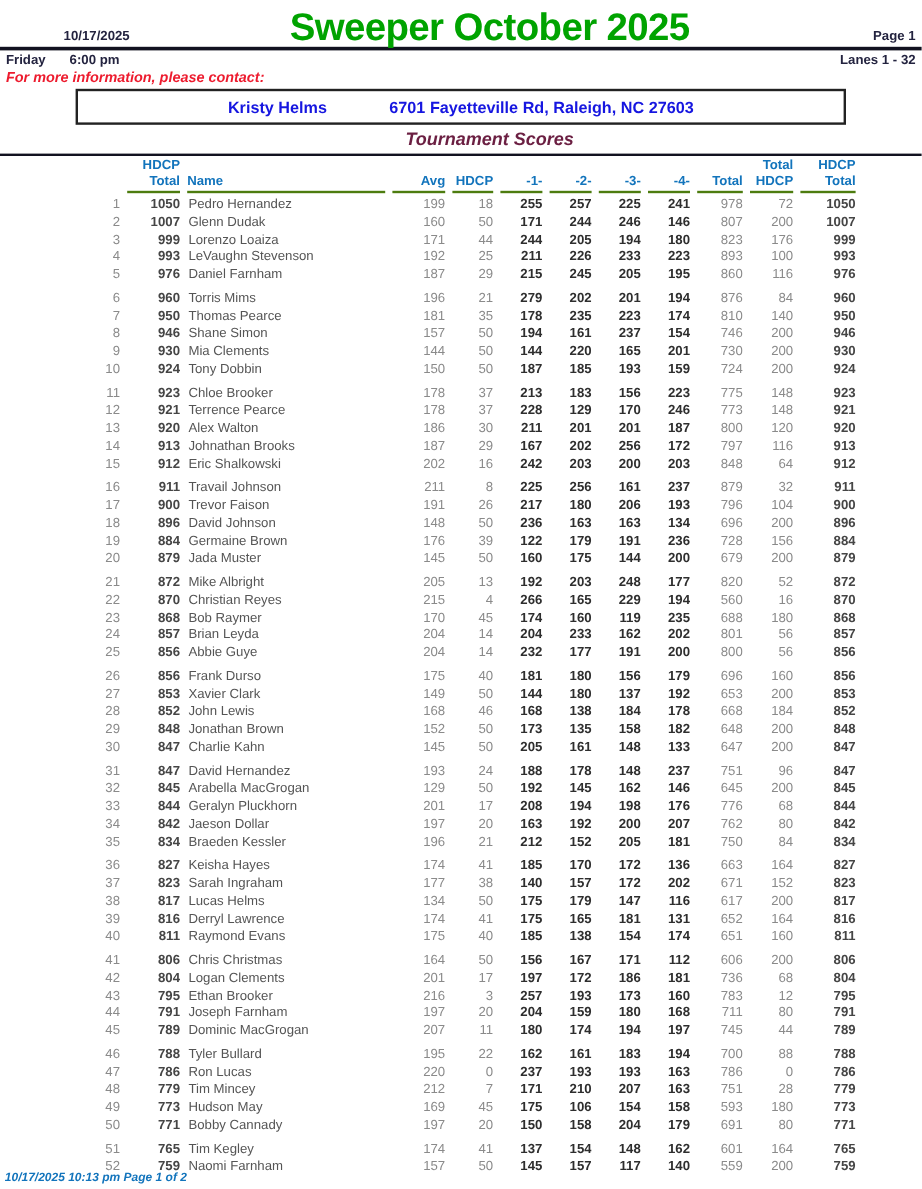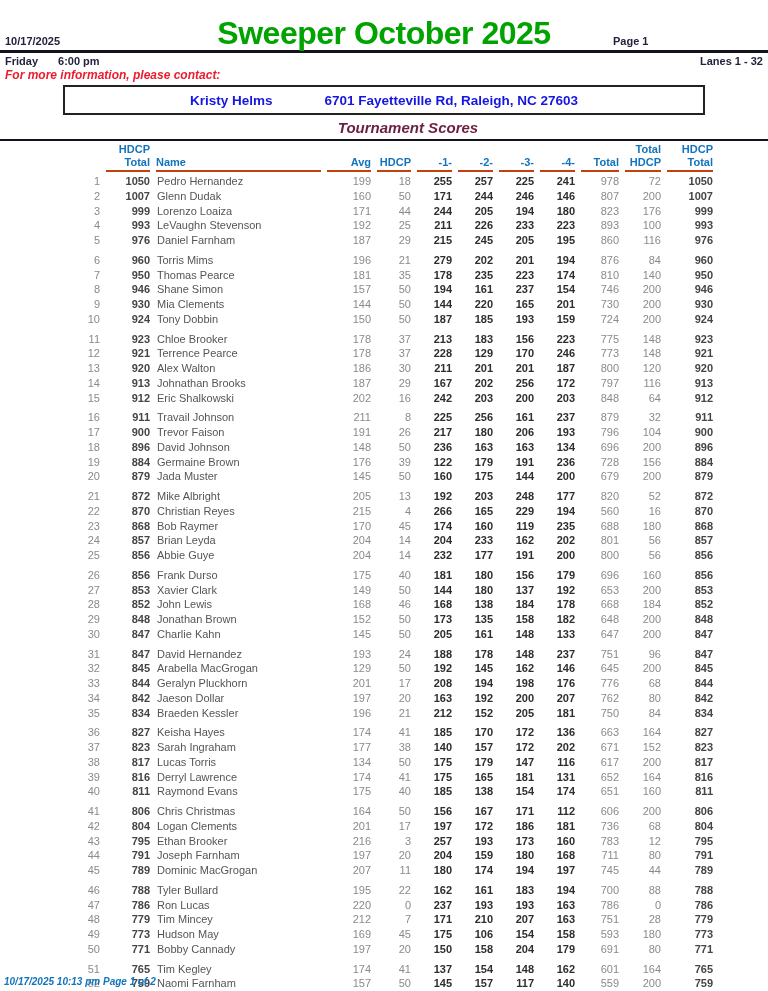--- a/index.html
+++ b/index.html
@@ -1,37 +1,37 @@
 <!DOCTYPE html>
 <html style="--title-green: #00A300; --header-blue: #1274BC; --contact-blue: #1616E0; --alert-red: #ED1B2E; --section-maroon: #6B1F42; --footer-teal: #2E8889;"><head>
 <meta charset="utf-8">
 <style>
   html,body{margin:0;padding:0;background:#ffffff;}
   body{width:768px;height:991px;font-family:"Liberation Sans",sans-serif;overflow:hidden;}
   .page{position:relative;width:768px;height:991px;background:#fff;}
 
   
-  .hdr-row1{display:grid;grid-template-columns:150px 1fr 150px;align-items:end;padding:19px 5px 0 5px;}
+  .hdr-row1{display:grid;grid-template-columns:150px 1fr 150px;align-items:end;padding:8px 5px 0 5px;margin-left:48px;}
   .hdr-date{font-size:11px;font-weight:bold;color:#23233f;}
   .hdr-title{font-size:32px;font-weight:bold;color:var(--title-green,#00A300);text-align:center;margin:0;line-height:28px;letter-spacing:-0.5px;}
-  .hdr-page{font-size:11px;font-weight:bold;color:#23233f;text-align:left;}
+  .hdr-page{font-size:11px;font-weight:bold;color:#23233f;text-align:right;}
   .rule-thick{height:3px;background:#121220;margin-top:3px;}
   .hdr-row2{display:flex;justify-content:space-between;padding:2px 5px 0 5px;font-size:11px;font-weight:bold;color:#23233f;}
   .daytime span{display:inline-block;}
   .daytime .t{margin-left:20px;}
   .contact-prompt{font-size:12px;font-weight:bold;font-style:italic;color:var(--alert-red,#ED1B2E);padding:1px 5px 0 5px;}
   .contact-box{margin:3px 63px 0 63px;border:2px solid #222;height:26px;display:flex;align-items:center;justify-content:center;gap:52px;}
   .contact-box span{font-size:13.5px;font-weight:bold;color:var(--contact-blue,#1616E0);}
   .section-title{margin-top:4px;text-align:center;font-size:15px;font-weight:bold;font-style:italic;color:var(--section-maroon,#6B1F42);padding-left:48px;}
   .rule-thin{height:2px;background:#121220;margin-top:3px;}
 
   
   .score-table{margin:2px 55px 0 64px;}
   .hrow,.trow{display:grid;grid-template-columns:36px 44px 1fr 44px 34px 35px 35px 35px 35px 38px 36px 46px;column-gap:6px;}
-  .hcell{display:flex;flex-direction:column;justify-content:flex-end;border-bottom:2px solid #c2410c;padding-bottom:1px;}
+  .hcell{display:flex;flex-direction:column;justify-content:flex-end;border-bottom:2px solid #4d7c0f;padding-bottom:1px;}
   .hcell.noline{border-bottom:none;}
   .hcell span{font-size:11px;font-weight:bold;color:var(--header-blue,#1274BC);text-align:right;line-height:13px;white-space:pre;}
   .hcell.a-l span{text-align:left;}
   .tbody{margin-top:2px;}
   .trow{height:14.75px;line-height:14.75px;}
   .trow.gap{margin-top:5px;}
   .cell{font-size:11px;text-align:right;overflow:hidden;white-space:nowrap;}
   .c-rank{color:#8a8a8a;}
   .c-gray{color:#8a8a8a;}
   .c-bdim{color:#454545;font-weight:bold;}
@@ -636,21 +636,21 @@
           <div class="cell c-score">157</div>
           <div class="cell c-score">172</div>
           <div class="cell c-score">202</div>
           <div class="cell c-gray">671</div>
           <div class="cell c-gray">152</div>
           <div class="cell c-bdim">823</div>
         </div>
         <div class="trow">
           <div class="cell c-rank">38</div>
           <div class="cell c-bdim">817</div>
-          <div class="cell c-name">Lucas Torris</div>
+          <div class="cell c-name">Lucas Helms</div>
           <div class="cell c-gray">134</div>
           <div class="cell c-gray">50</div>
           <div class="cell c-score">175</div>
           <div class="cell c-score">179</div>
           <div class="cell c-score">147</div>
           <div class="cell c-score">116</div>
           <div class="cell c-gray">617</div>
           <div class="cell c-gray">200</div>
           <div class="cell c-bdim">817</div>
         </div>

